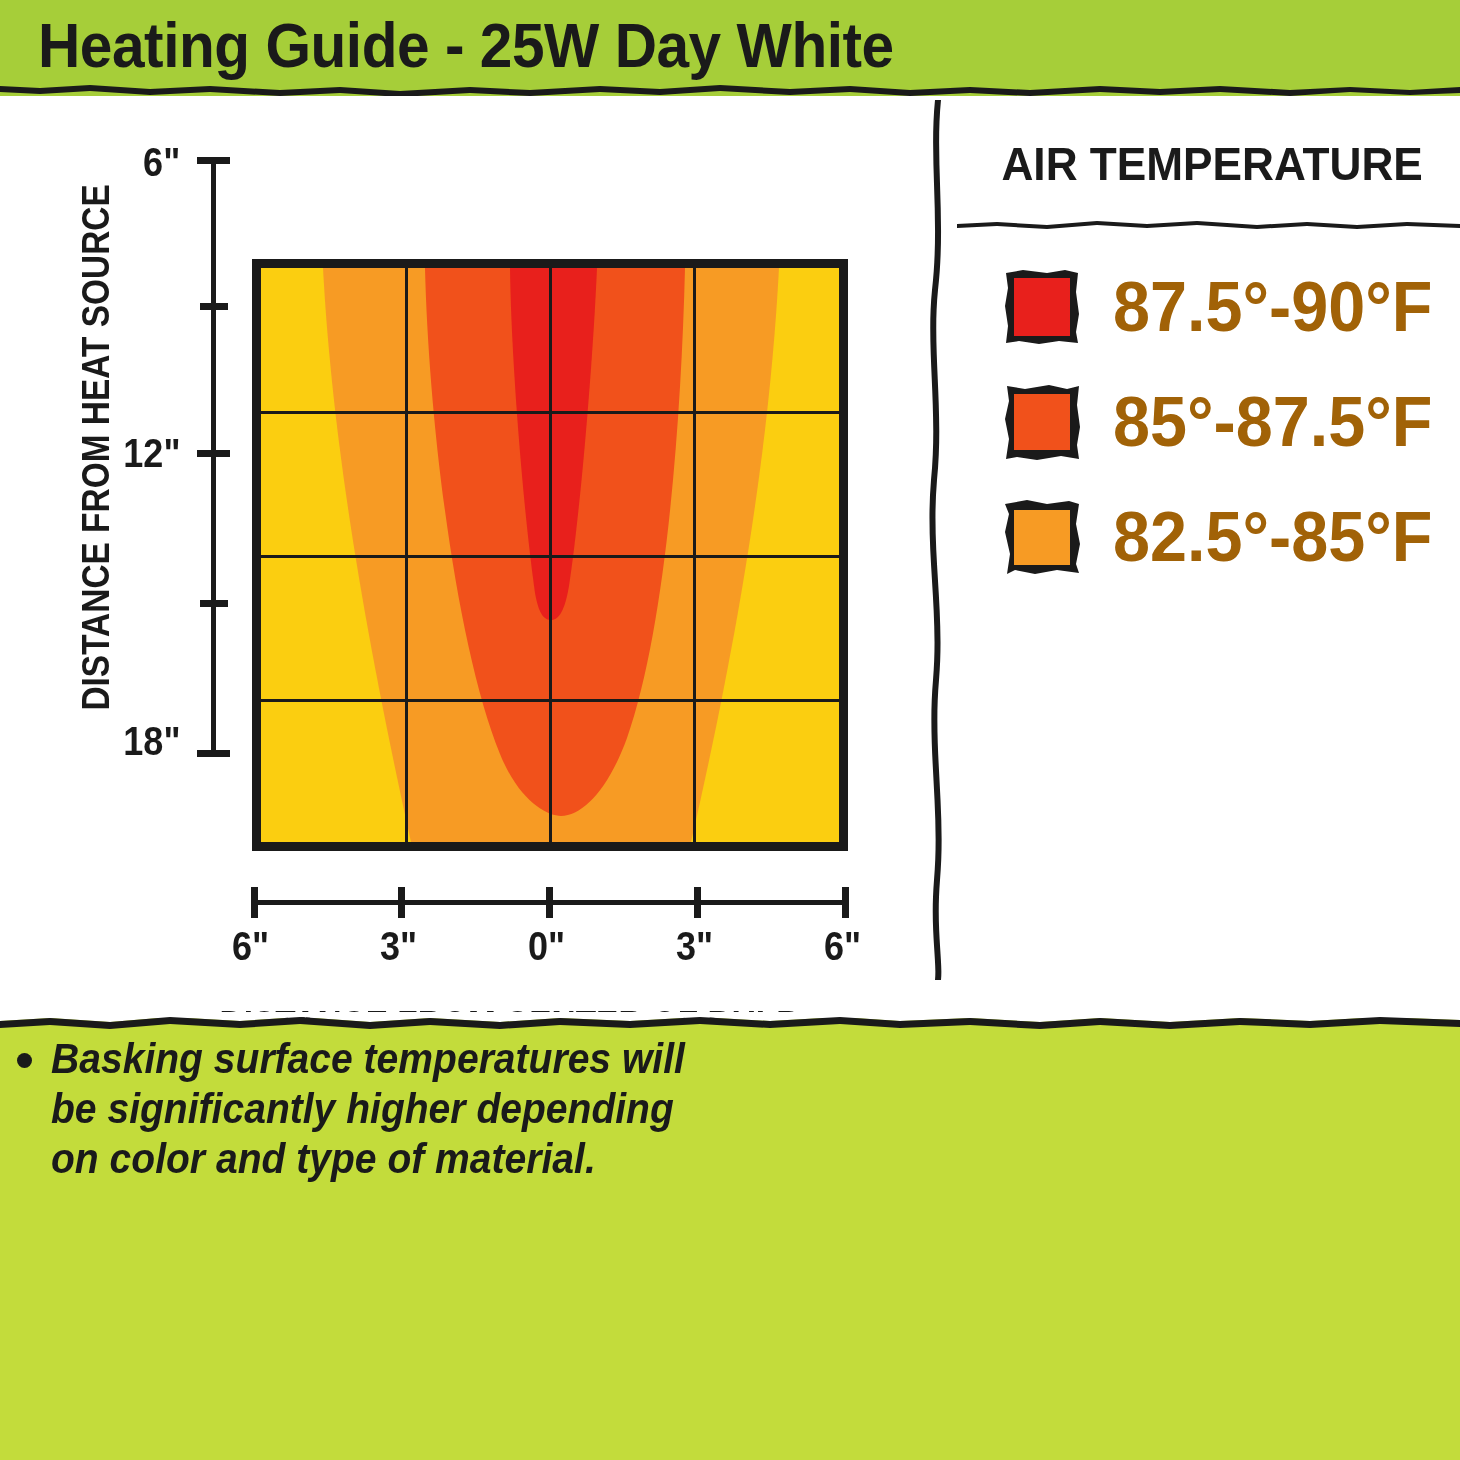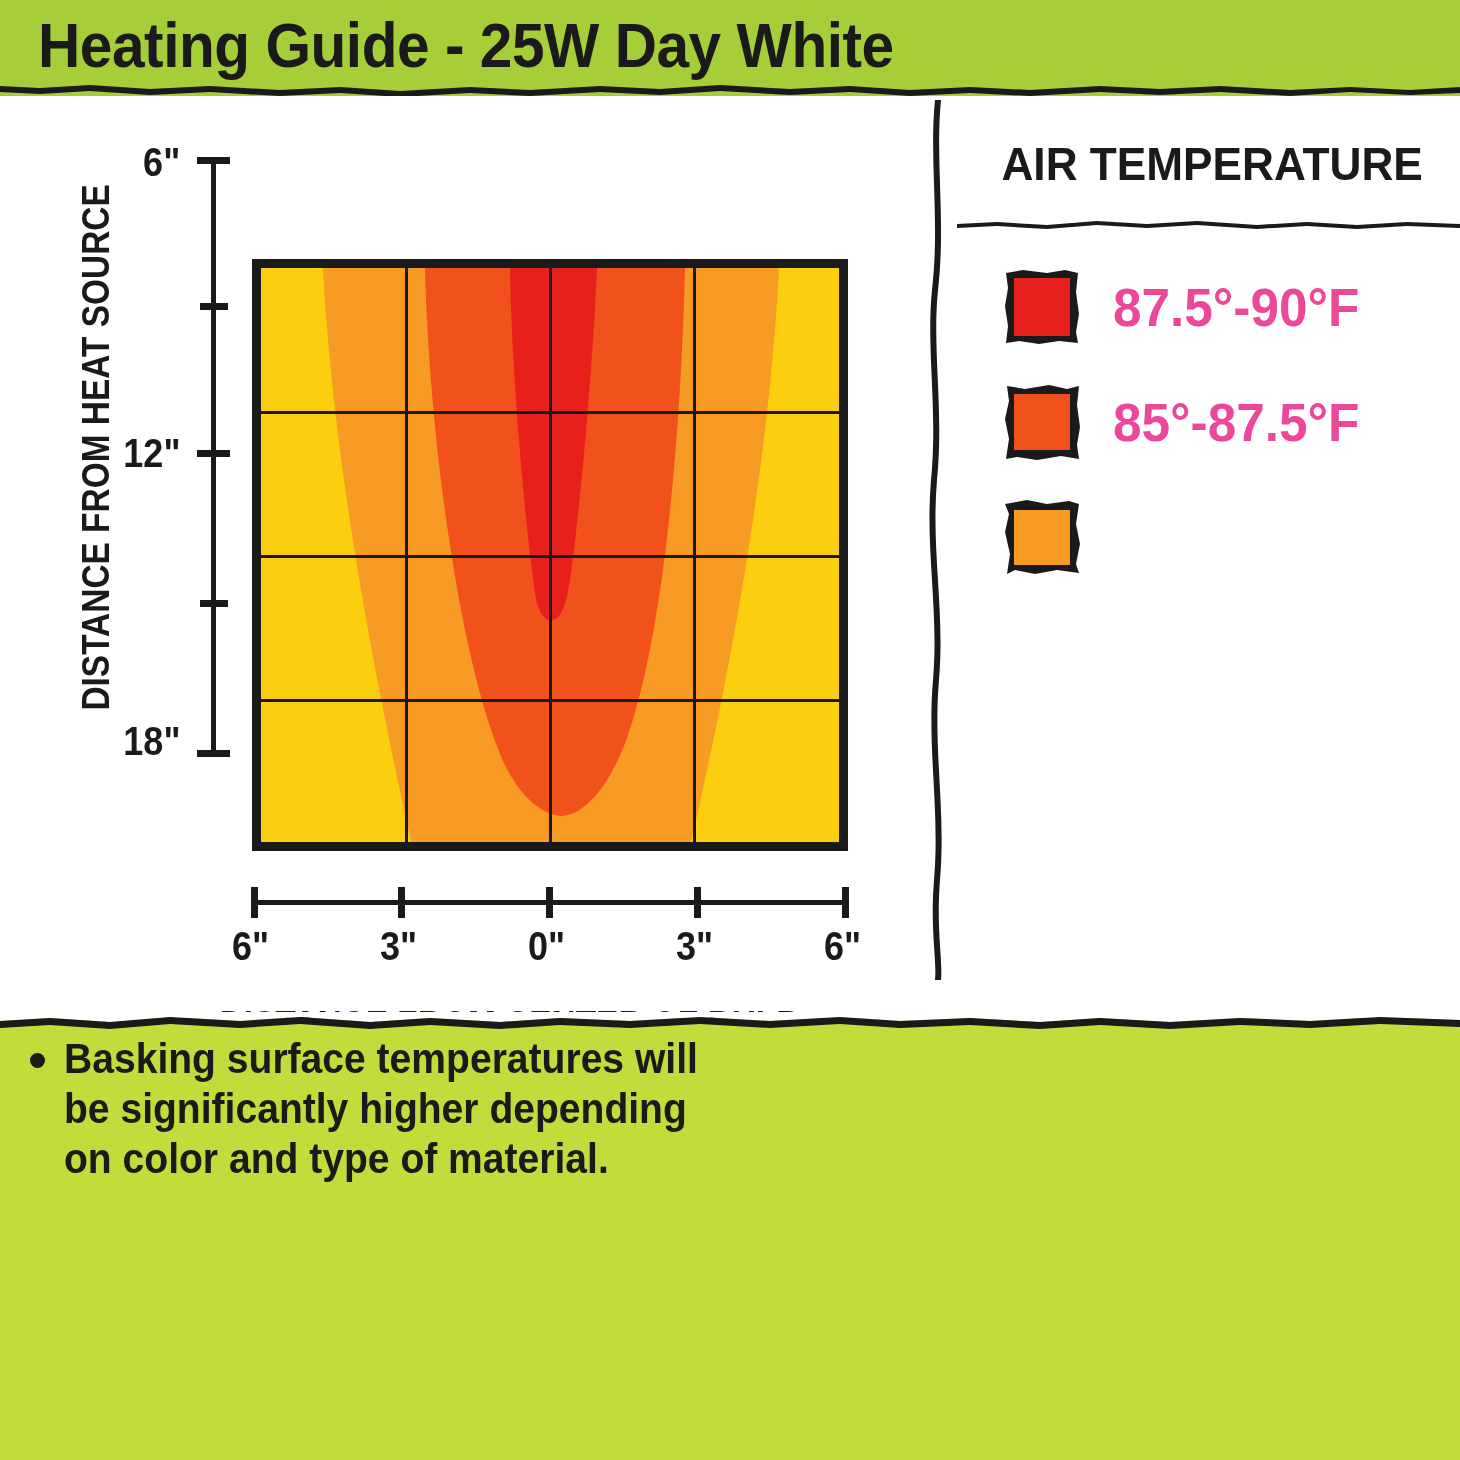--- a/index.html
+++ b/index.html
@@ -109,34 +109,34 @@
   }
   .legend-title span{display:inline-block;transform:scaleX(0.94);}
   .legend-rule{position:absolute;left:0px;top:122px;width:503px;height:14px;}
   .legend-items{position:absolute;left:0;top:164px;width:503px;}
   .legend-item{position:relative;height:115px;}
   .swatch{
     position:absolute;left:46px;top:8px;width:78px;height:78px;
   }
   .legend-label{
     position:absolute;left:156px;top:4px;
-    font-weight:bold;font-size:54px;color:#ec4899;
+    font-weight:bold;font-size:70px;color:#a16207;
     line-height:86px;white-space:nowrap;
   }
   .legend-label span{display:inline-block;transform:scaleX(0.95);transform-origin:left center;}
 
   
   .footer-banner{
     position:absolute;left:0;top:1018px;width:1460px;height:442px;
     background:#C3DC3B;
   }
   .footer-rough-edge{position:absolute;left:0;top:-6px;width:1460px;height:18px;}
   .footer-cols{position:absolute;left:0;top:16px;width:1460px;height:420px;}
   .fcol{position:absolute;top:0;}
-  .fcol-left{left:22px;width:740px;}
+  .fcol-left{left:9px;width:740px;font-style:italic;}
   .fcol-right{left:772px;width:680px;}
   .bullet-item{
     position:relative;
     padding-left:42px;
     margin-bottom:26px;
     font-weight:bold;
     font-size:42px;
     line-height:50px;
     color:#1a1a1a;
   }
@@ -284,20 +284,23 @@
           <div class="legend-label">
             <span>85°-87.5°F</span>
           </div>
         </div>
 
         <div class="legend-item">
           <svg class="swatch" viewBox="0 0 78 78">
             <path d="M2,6 L24,2 L44,6 L66,3 L76,6 L73,26 L77,46 L73,66 L76,75 L54,72 L32,76 L12,72 L4,76 L7,56 L2,34 L6,16 Z" fill="#1a1a1a"></path>
             <rect x="11" y="12" width="56" height="55" fill="#F79B24"></rect>
           </svg>
+          <div class="legend-label">
+            <span>82.5°-85°F</span>
+          </div>
         </div>
 
 
       </div>
     </div>
   </div>
 
   <div class="footer-banner">
     <svg class="footer-rough-edge" viewBox="0 0 1460 18" preserveAspectRatio="none">
       <path d="M0,9 L50,6 L110,10 L170,5 L240,9 L300,5 L370,10 L430,6 L500,10 L560,6 L630,9 L700,5 L770,9 L840,5 L900,9 L970,6 L1040,10 L1100,6 L1170,10 L1240,6 L1310,9 L1380,5 L1460,8 L1460,0 L0,0 Z" fill="#ffffff"></path>

